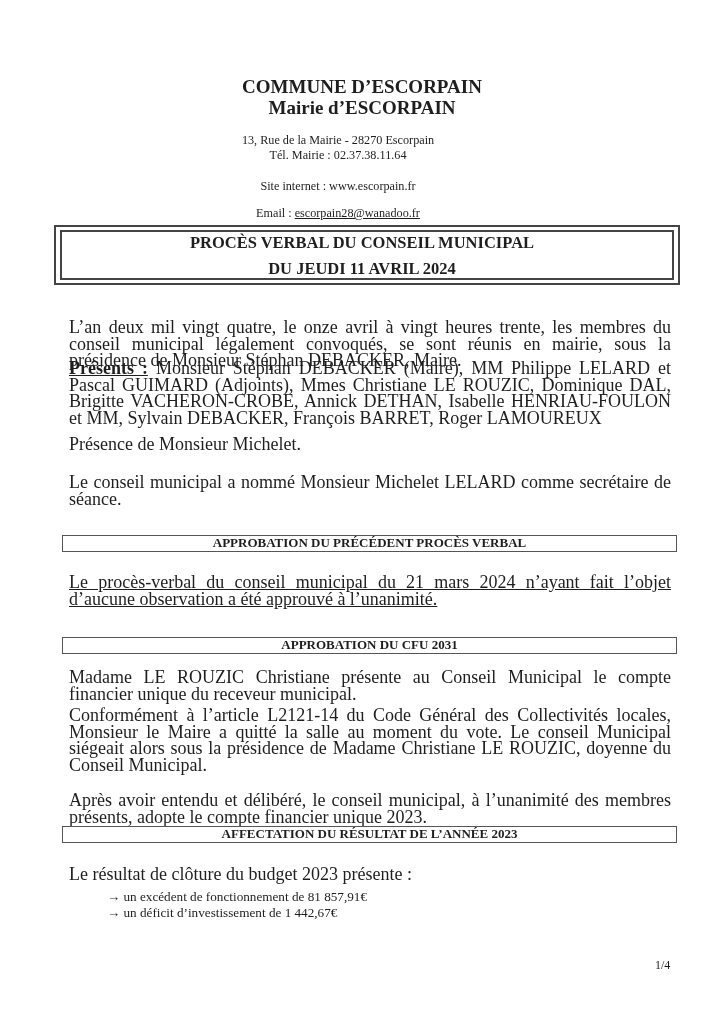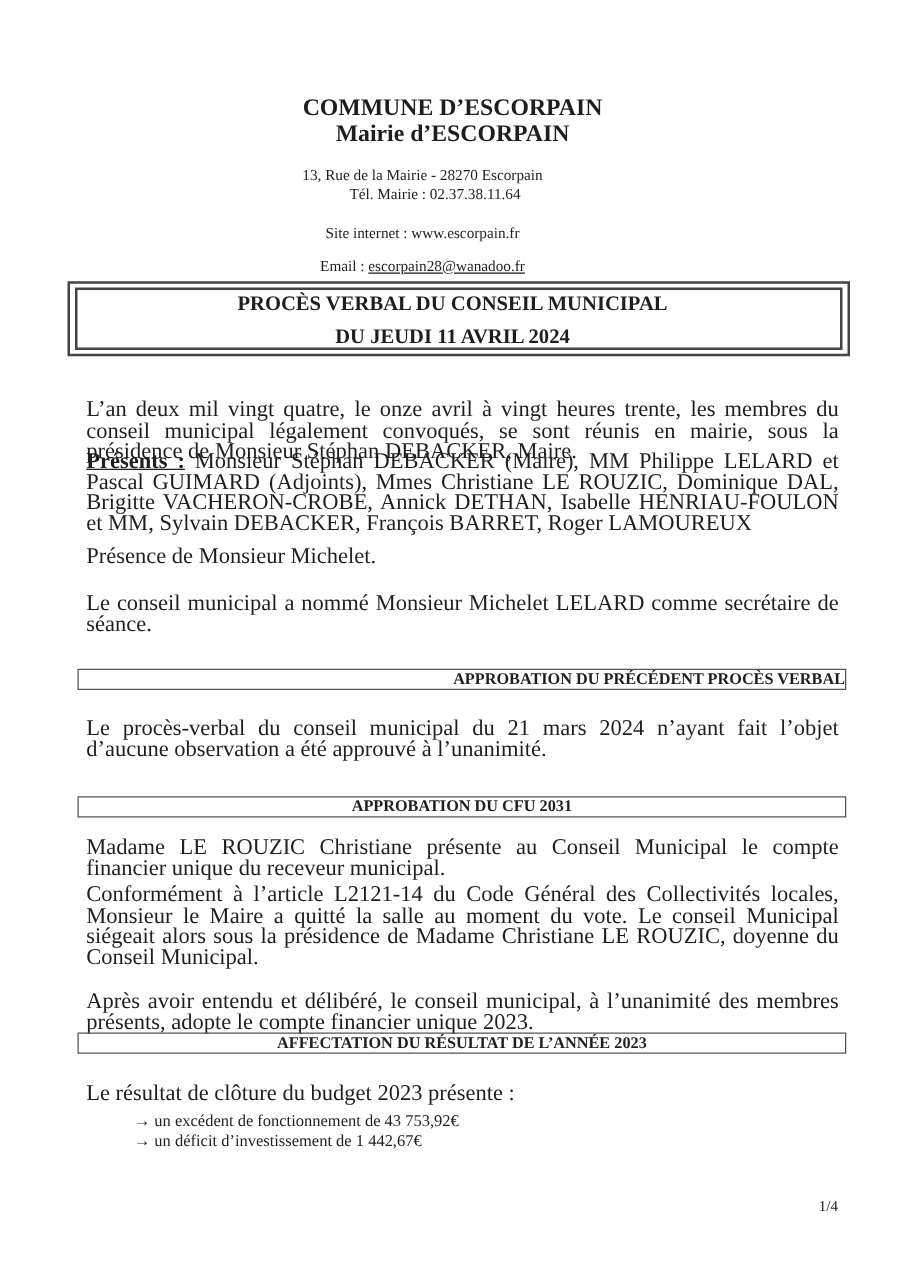--- a/index.html
+++ b/index.html
@@ -35,40 +35,40 @@
     .bullet { left: 107px; font-size: 13.2px; line-height: 16.5px; }
     .pagenum { left: 655px; top: 958px; font-size: 12px; }
   </style>
 </head>
 <body>
 
 <div class="abs h1 center" style="top:76px;">COMMUNE D’ESCORPAIN</div>
 <div class="abs h1 center" style="top:97px;">Mairie d’ESCORPAIN</div>
 
 <div class="abs addr center" style="top:133px;">13, Rue de la Mairie - 28270 Escorpain</div>
-<div class="abs addr center" style="top:148px;padding-left:10px;">Tél. Mairie : 02.37.38.11.64</div>
+<div class="abs addr center" style="top:148px;">Tél. Mairie : 02.37.38.11.64</div>
 <div class="abs addr center" style="top:164px;margin-top:42px;"><span>Email : </span><span class="email-link">escorpain28@wanadoo.fr</span></div>
 <div class="abs addr center" style="top:179px;">Site internet : www.escorpain.fr</div>
 
 <div class="abs title-outer"></div>
 <div class="abs title-inner"></div>
 <div class="abs title-line center" style="top:233px;">PROCÈS VERBAL DU CONSEIL MUNICIPAL</div>
 <div class="abs title-line center" style="top:259px;">DU JEUDI 11 AVRIL 2024</div>
 
 <div class="abs para" style="top:319px;">L’an deux mil vingt quatre, le onze avril à vingt heures trente, les membres du conseil municipal légalement convoqués, se sont réunis en mairie, sous la présidence de Monsieur Stéphan DEBACKER, Maire.</div>
 <div class="abs para" style="top:360px;"><span class="bold-u">Présents :</span><span> Monsieur Stéphan DEBACKER (Maire), MM Philippe LELARD et Pascal GUIMARD (Adjoints), Mmes Christiane LE ROUZIC, Dominique DAL, Brigitte VACHERON-CROBE, Annick DETHAN, Isabelle HENRIAU-FOULON et MM, Sylvain DEBACKER, François BARRET, Roger LAMOUREUX</span></div>
 <div class="abs para" style="top:436px;">Présence de Monsieur Michelet.</div>
 <div class="abs para" style="top:474px;">Le conseil municipal a nommé Monsieur Michelet LELARD comme secrétaire de séance.</div>
 
-<div class="abs section-box" style="top:535px;text-align:right;">APPROBATION DU PRÉCÉDENT PROCÈS VERBAL</div>
-<div class="abs para" style="top:574px;">Le procès-verbal du conseil municipal du 21 mars 2024 n’ayant fait l’objet d’aucune observation a été approuvé à l’unanimité.</div>
+<div class="abs section-box" style="top:535px;">APPROBATION DU PRÉCÉDENT PROCÈS VERBAL</div>
+<div class="abs para" style="top:574px;text-decoration:underline;">Le procès-verbal du conseil municipal du 21 mars 2024 n’ayant fait l’objet d’aucune observation a été approuvé à l’unanimité.</div>
 
 <div class="abs section-box" style="top:637px;">APPROBATION DU CFU 2031</div>
 <div class="abs para" style="top:669px;">Madame LE ROUZIC Christiane présente au Conseil Municipal le compte financier unique du receveur municipal.</div>
 <div class="abs para" style="top:707px;">Conformément à l’article L2121-14 du Code Général des Collectivités locales, Monsieur le Maire a quitté la salle au moment du vote. Le conseil Municipal siégeait alors sous la présidence de Madame Christiane LE ROUZIC, doyenne du Conseil Municipal.</div>
 <div class="abs para" style="top:792px;">Après avoir entendu et délibéré, le conseil municipal, à l’unanimité des membres présents, adopte le compte financier unique 2023.</div>
 
 <div class="abs section-box" style="top:826px;">AFFECTATION DU RÉSULTAT DE L’ANNÉE 2023</div>
 <div class="abs para" style="top:866px;">Le résultat de clôture du budget 2023 présente :</div>
-<div class="abs bullet" style="top:889px;"><span>→</span> <span>un excédent de fonctionnement de 43 753,92€</span></div>
+<div class="abs bullet" style="top:889px;"><span>→</span> <span>un excédent de fonctionnement de 81 857,91€</span></div>
 <div class="abs bullet" style="top:905px;"><span>→</span> <span>un déficit d’investissement de 1 442,67€</span></div>
 
 <div class="abs pagenum">1/4</div>
 
 </body></html>

